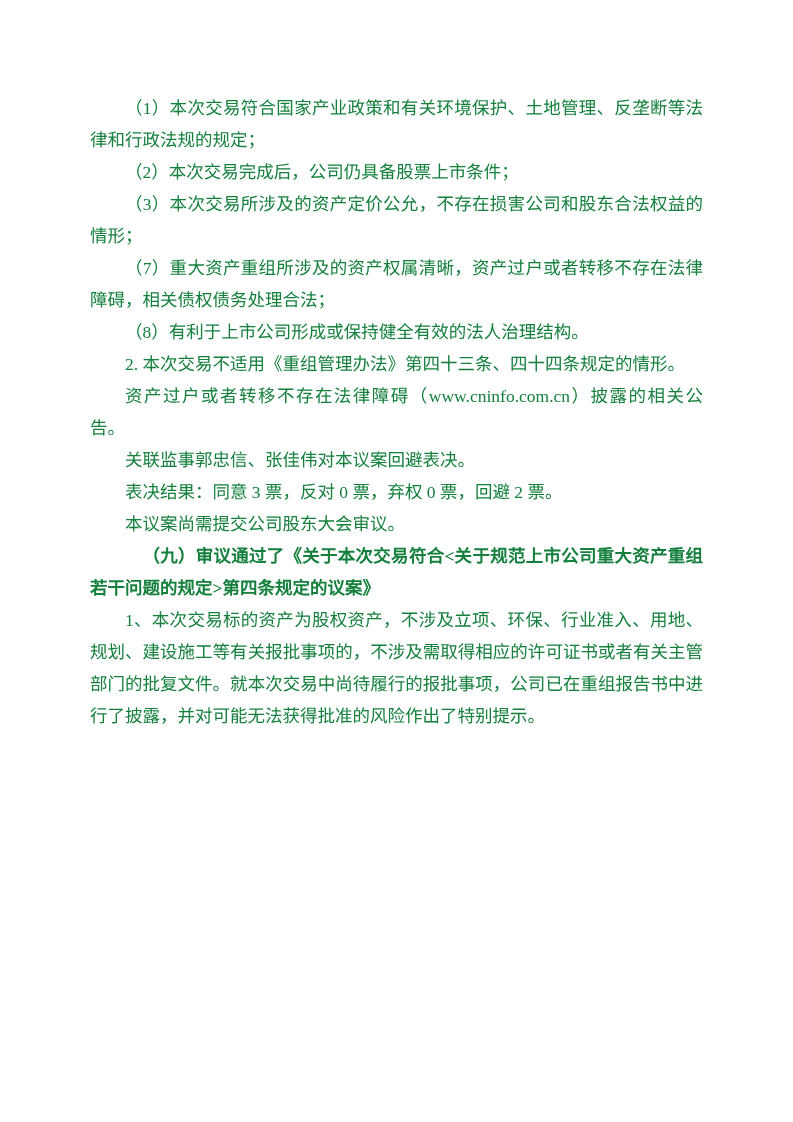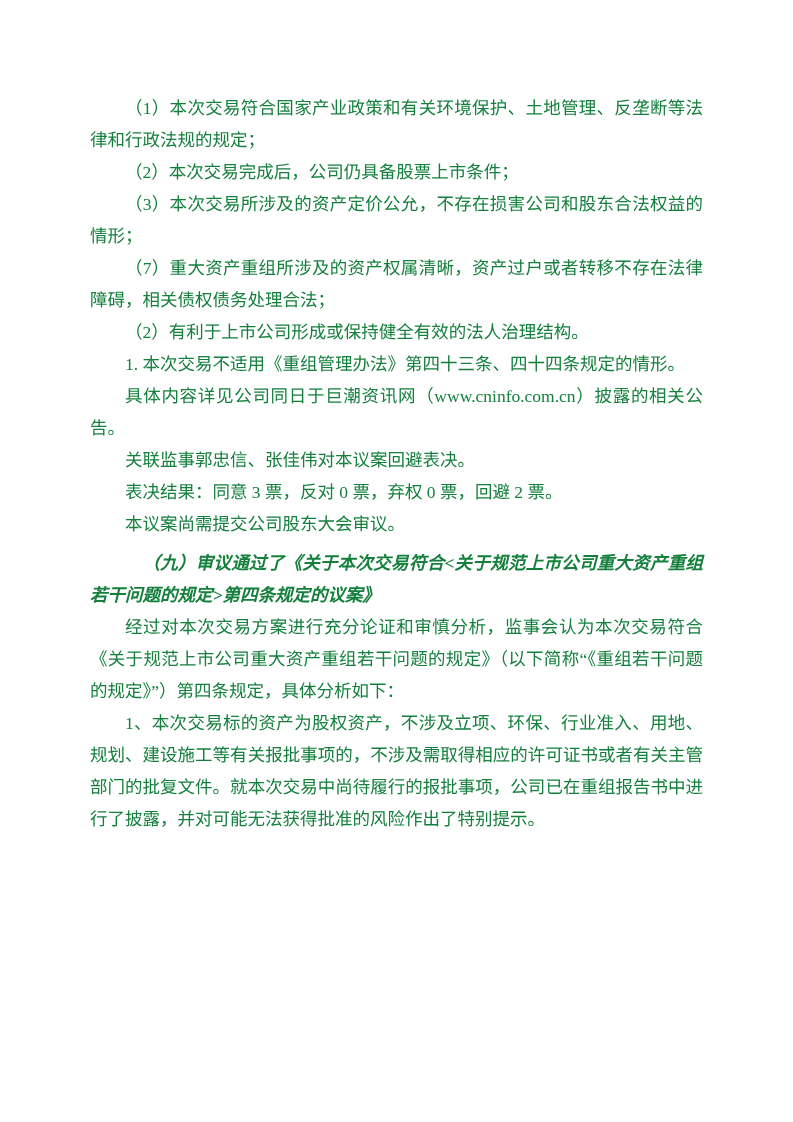--- a/index.html
+++ b/index.html
@@ -26,36 +26,33 @@
   }
   .doc p {
     margin: 0;
     padding: 0;
     text-indent: 2em;
     word-break: break-all;
   }
   .doc p.heading {
     font-weight: bold;
     text-indent: 3em;
-    margin-top: 7px;
-    font-style: italic;
   }
 </style>
 </head>
 <body>
 
 <div class="page">
   <div class="doc">
       <p class="body">（1）本次交易符合国家产业政策和有关环境保护、土地管理、反垄断等法律和行政法规的规定；</p>
       <p class="body">（2）本次交易完成后，公司仍具备股票上市条件；</p>
       <p class="body">（3）本次交易所涉及的资产定价公允，不存在损害公司和股东合法权益的情形；</p>
       <p class="body">（7）重大资产重组所涉及的资产权属清晰，资产过户或者转移不存在法律障碍，相关债权债务处理合法；</p>
-      <p class="body">（2）有利于上市公司形成或保持健全有效的法人治理结构。</p>
-      <p class="body">1. 本次交易不适用《重组管理办法》第四十三条、四十四条规定的情形。</p>
-      <p class="body">具体内容详见公司同日于巨潮资讯网（www.cninfo.com.cn）披露的相关公告。</p>
+      <p class="body">（8）有利于上市公司形成或保持健全有效的法人治理结构。</p>
+      <p class="body">2. 本次交易不适用《重组管理办法》第四十三条、四十四条规定的情形。</p>
+      <p class="body">资产过户或者转移不存在法律障碍（www.cninfo.com.cn）披露的相关公告。</p>
       <p class="body">关联监事郭忠信、张佳伟对本议案回避表决。</p>
       <p class="body">表决结果：同意 3 票，反对 0 票，弃权 0 票，回避 2 票。</p>
       <p class="body">本议案尚需提交公司股东大会审议。</p>
       <p class="heading">（九）审议通过了《关于本次交易符合&lt;关于规范上市公司重大资产重组若干问题的规定&gt;第四条规定的议案》</p>
-      <p class="body">经过对本次交易方案进行充分论证和审慎分析，监事会认为本次交易符合《关于规范上市公司重大资产重组若干问题的规定》（以下简称“《重组若干问题的规定》”）第四条规定，具体分析如下：</p>
       <p class="body">1、本次交易标的资产为股权资产，不涉及立项、环保、行业准入、用地、规划、建设施工等有关报批事项的，不涉及需取得相应的许可证书或者有关主管部门的批复文件。就本次交易中尚待履行的报批事项，公司已在重组报告书中进行了披露，并对可能无法获得批准的风险作出了特别提示。</p>
     </div>
 </div>
 
 </body></html>

